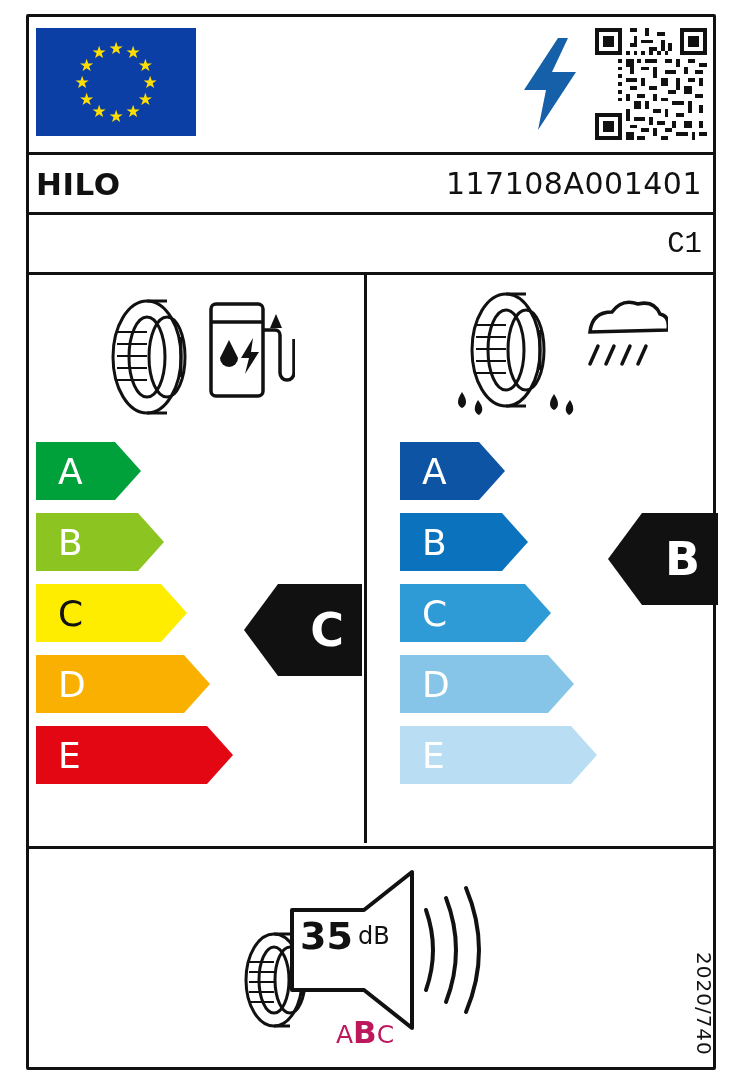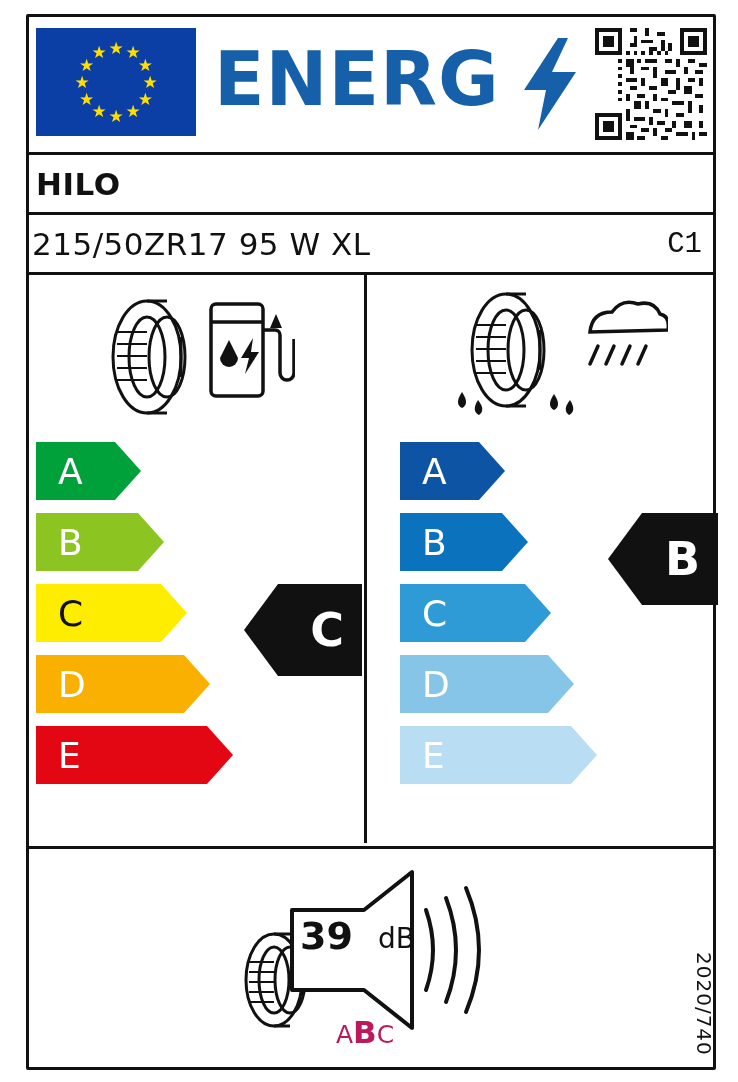--- a/index.html
+++ b/index.html
@@ -158,22 +158,22 @@
   }
   .db-value {
     position: absolute;
     left: 300px; top: 914px;
     font-size: 38px;
     font-weight: bold;
     color: #111;
   }
   .db-unit {
     position: absolute;
-    left: 378px; top: 922px;
-    font-size: 28px;
+    left: 358px; top: 922px;
+    font-size: 24px;
     color: #111;
   }
   .abc {
     position: absolute;
     left: 336px; top: 1014px;
     font-size: 25px;
     color: #be185d;
   }
   .abc b { font-size: 31px; }
 
@@ -203,21 +203,20 @@
       <div class="star" style="left: 100.945px; top: 62.5px;">★</div>
       <div class="star" style="left: 88.5px; top: 74.9449px;">★</div>
       <div class="star" style="left: 71.5px; top: 79.5px;">★</div>
       <div class="star" style="left: 54.5px; top: 74.9449px;">★</div>
       <div class="star" style="left: 42.0551px; top: 62.5px;">★</div>
       <div class="star" style="left: 37.5px; top: 45.5px;">★</div>
       <div class="star" style="left: 42.0551px; top: 28.5px;">★</div>
       <div class="star" style="left: 54.5px; top: 16.0551px;">★</div>
     </div>
 
-  <div class="energ-text">ENERG</div>
 
   <svg class="bolt" viewBox="0 0 52 92">
     <polygon points="34,0 0,52 22,52 14,92 52,34 28,34 44,0" fill="#1560a8"></polygon>
   </svg>
 
   <svg class="qr" viewBox="0 0 29 29" shape-rendering="crispEdges">
     <rect width="29" height="29" fill="#fff"></rect>
     <g fill="#111">
 
       <rect x="0" y="0" width="7" height="1"></rect>
@@ -316,21 +315,21 @@
     </g>
   </svg>
 
   <div class="hr h1"></div>
   <div class="hr h2"></div>
   <div class="hr h3"></div>
   <div class="hr h4"></div>
   <div class="vr v1"></div>
 
   <div class="brand">HILO</div>
-  <div class="tyresize">215/50ZR17 95 W XL</div>
+  <div class="code">117108A001401</div>
   <div class="classcode">C1</div>
 
   <svg class="pic" style="left:95px; top:292px; width:200px; height:130px;" viewBox="0 0 200 130">
     <g fill="none" stroke="#111" stroke-width="3">
       <ellipse cx="52" cy="65" rx="34" ry="56"></ellipse>
       <ellipse cx="52" cy="65" rx="18" ry="40"></ellipse>
       <ellipse cx="72" cy="65" rx="18" ry="40"></ellipse>
       <line x1="52" y1="9" x2="72" y2="9"></line>
       <line x1="52" y1="121" x2="72" y2="121"></line>
       <line x1="86" y1="45" x2="86" y2="85"></line>
@@ -445,18 +444,18 @@
     </g>
 
     <path d="M62 48 h72 l48 -38 v156 l-48 -38 h-72 z" fill="#fff" stroke="#111" stroke-width="4" stroke-linejoin="round"></path>
 
     <g fill="none" stroke="#111" stroke-width="4" stroke-linecap="round">
       <path d="M196 48 q14 40 0 80"></path>
       <path d="M216 36 q20 52 0 104"></path>
       <path d="M236 26 q26 62 0 124"></path>
     </g>
   </svg>
-  <div class="db-value">39</div>
+  <div class="db-value">35</div>
   <div class="db-unit">dB</div>
   <div class="abc"><span>A</span><b>B</b><span>C</span></div>
 
   <div class="reg">2020/740</div>
 </div>
 
 </body></html>

